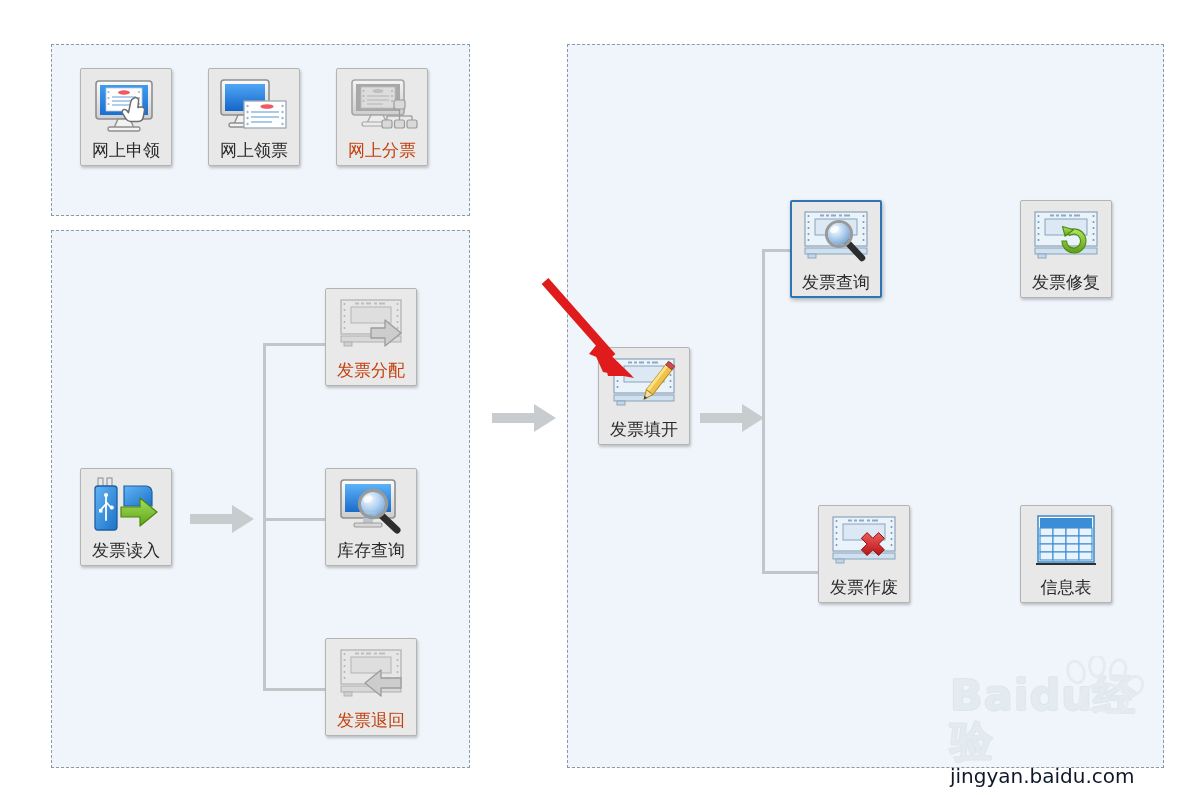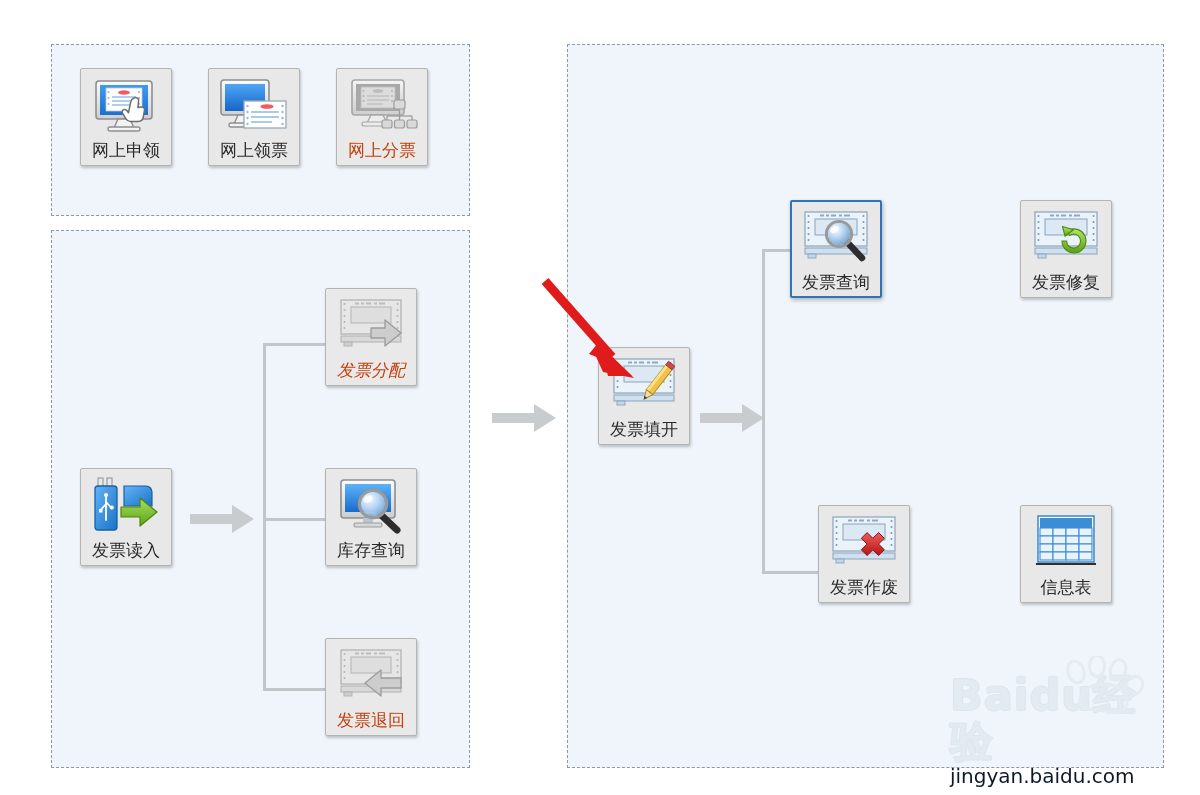--- a/index.html
+++ b/index.html
@@ -286,21 +286,21 @@
         </g>
         <circle cx="16" cy="19" r="2.1" fill="#ffffff"></circle>
         <rect x="9" y="33" width="3.5" height="3.5" fill="#ffffff"></rect>
         <circle cx="21.8" cy="31.5" r="2" fill="#ffffff"></circle>
         <path d="M31 31 h19 v-9 l17 14 -17 14 v-9 h-19 z" fill="url(#arrG)" stroke="#4c860f" stroke-width="1.2" stroke-linejoin="round"></path>
       </svg>
     </span>
     <span class="cap">发票读入</span>
   </div>
 
-  <div class="tile dim" style="left:325px; top:288px;font-style:italic;">
+  <div class="tile dim" style="left:325px; top:288px;">
     <span class="glyph">
       <svg viewBox="0 0 72 60">
         <rect x="6" y="4" width="60" height="34" fill="#e6e6e6" stroke="#b0b0b0" stroke-width="1.2"></rect>
         <g fill="#b5b5b5">
           <circle cx="9.5" cy="8" r="1"></circle>
             <circle cx="9.5" cy="14" r="1"></circle>
             <circle cx="9.5" cy="20" r="1"></circle>
           <circle cx="9.5" cy="26" r="1"></circle>
             <circle cx="9.5" cy="32" r="1"></circle>
           <circle cx="62.5" cy="8" r="1"></circle>

